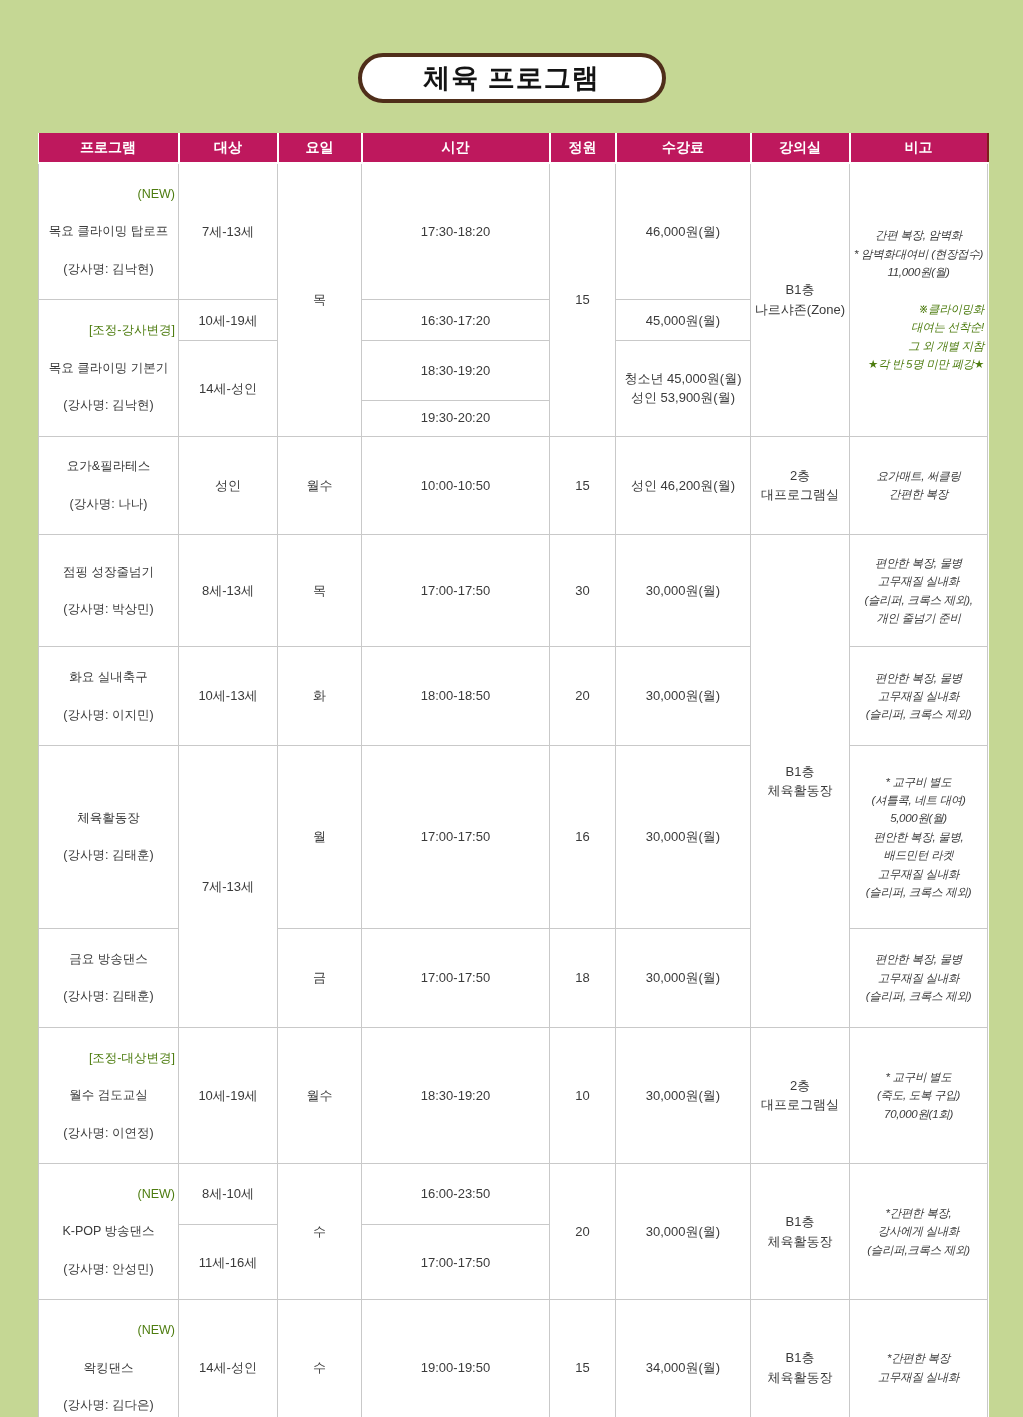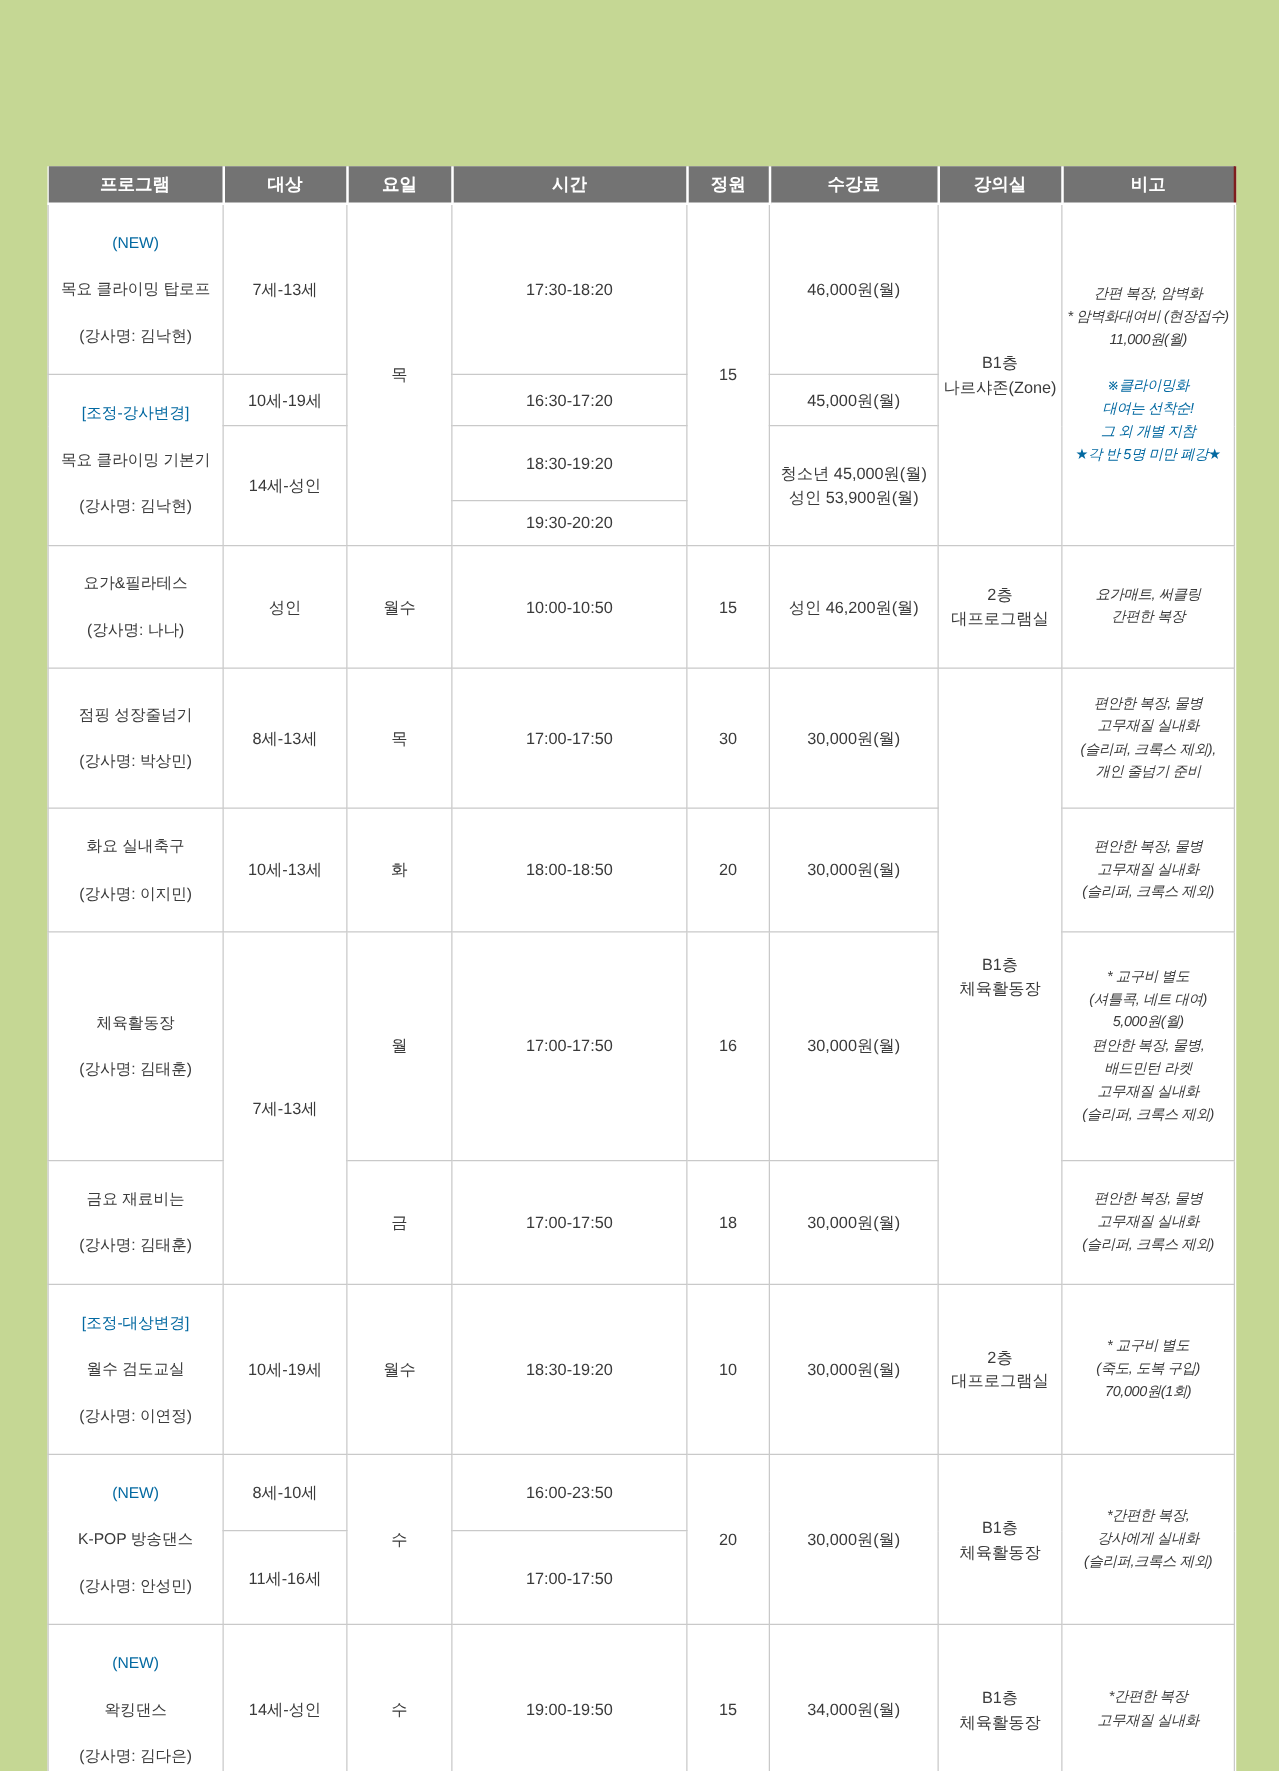--- a/index.html
+++ b/index.html
@@ -30,48 +30,51 @@
     letter-spacing:-0.5px;
   }
   table.schedule {
     position:absolute; top:133px; left:38px;
     width:949px;
     border-collapse:collapse;
     table-layout:fixed;
     background:#ffffff;
   }
   th {
-    background:#737373; color:#ffffff;
+    background:#be185d; color:#ffffff;
     font-size:14px; font-weight:bold;
     height:30px;
     border-right:2px solid #ffffff;
     border-bottom:2px solid #ffffff;
     padding:0;
   }
   th:last-child { border-right:2px solid #7f1d1d; }
   td {
     border:1px solid #c9c9c9;
     background:#ffffff;
     text-align:center; vertical-align:middle;
     color:#3a3a3a;
     font-size:13px;
     line-height:1.5;
     white-space:pre-line;
     padding:2px 3px;
   }
   td.prog   { font-size:12.5px; }
   td.remark { font-size:11.5px; line-height:1.6; letter-spacing:-0.3px;font-style:italic; }
   td .blk   { display:block; white-space:pre-line; }
-  .red      { color:#0369a1; }
+  .red      { color:#4d7c0f;text-align:right; }
 </style>
 </head>
 <body>
 
 <div class="page">
 
+  <div class="title-pill">
+    <span>체육 프로그램</span>
+  </div>
 
 
   <table class="schedule">
     <colgroup>
       <col style="width:140px">
         <col style="width:99px">
         <col style="width:84px">
         <col style="width:188px">
       <col style="width:66px">
         <col style="width:135px">
@@ -201,21 +204,21 @@
 (셔틀콕, 네트 대여)
 5,000원(월)
 편안한 복장, 물병,
 배드민턴 라켓
 고무재질 실내화
 (슬리퍼, 크록스 제외)</td>
       </tr>
 
       <tr style="height:87px">
         <td class="prog">
-          <span class="blk">금요 재료비는</span>
+          <span class="blk">금요 방송댄스</span>
           <span class="blk">(강사명: 김태훈)</span>
         </td>
         <td>금</td>
         <td>17:00-17:50</td>
         <td>18</td>
         <td>30,000원(월)</td>
         <td class="remark">편안한 복장, 물병
 고무재질 실내화
 (슬리퍼, 크록스 제외)</td>
       </tr>

